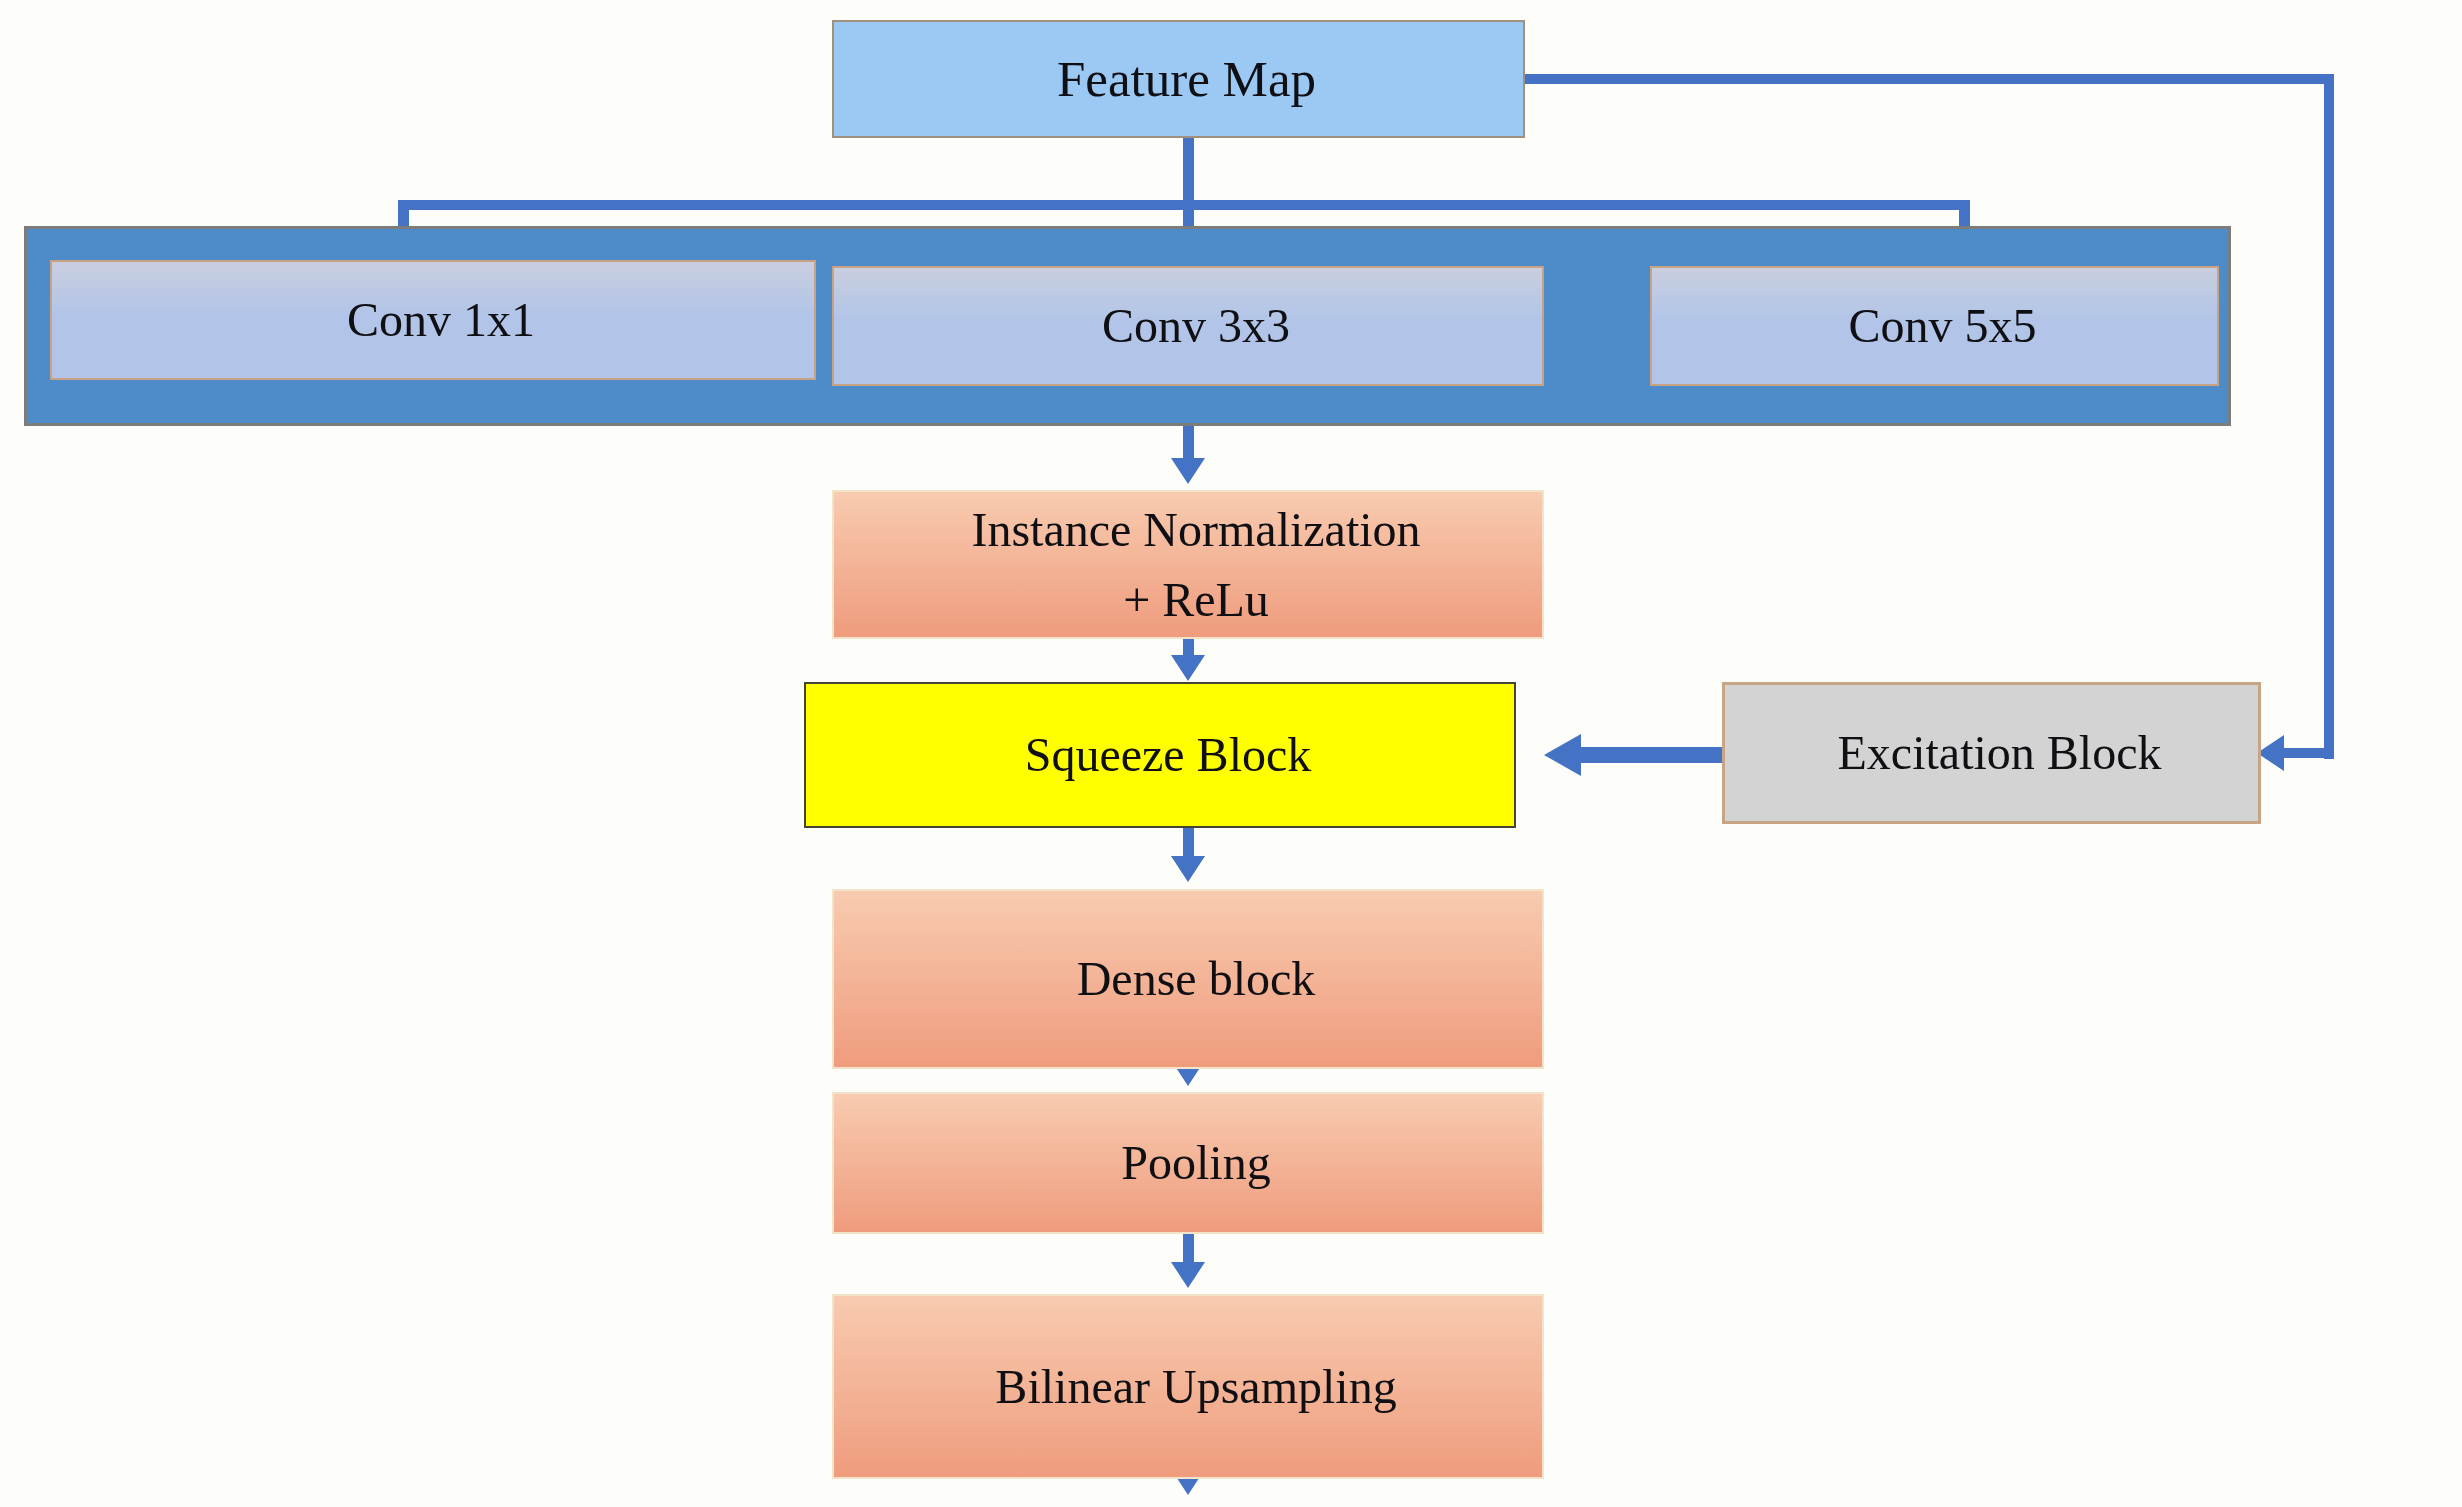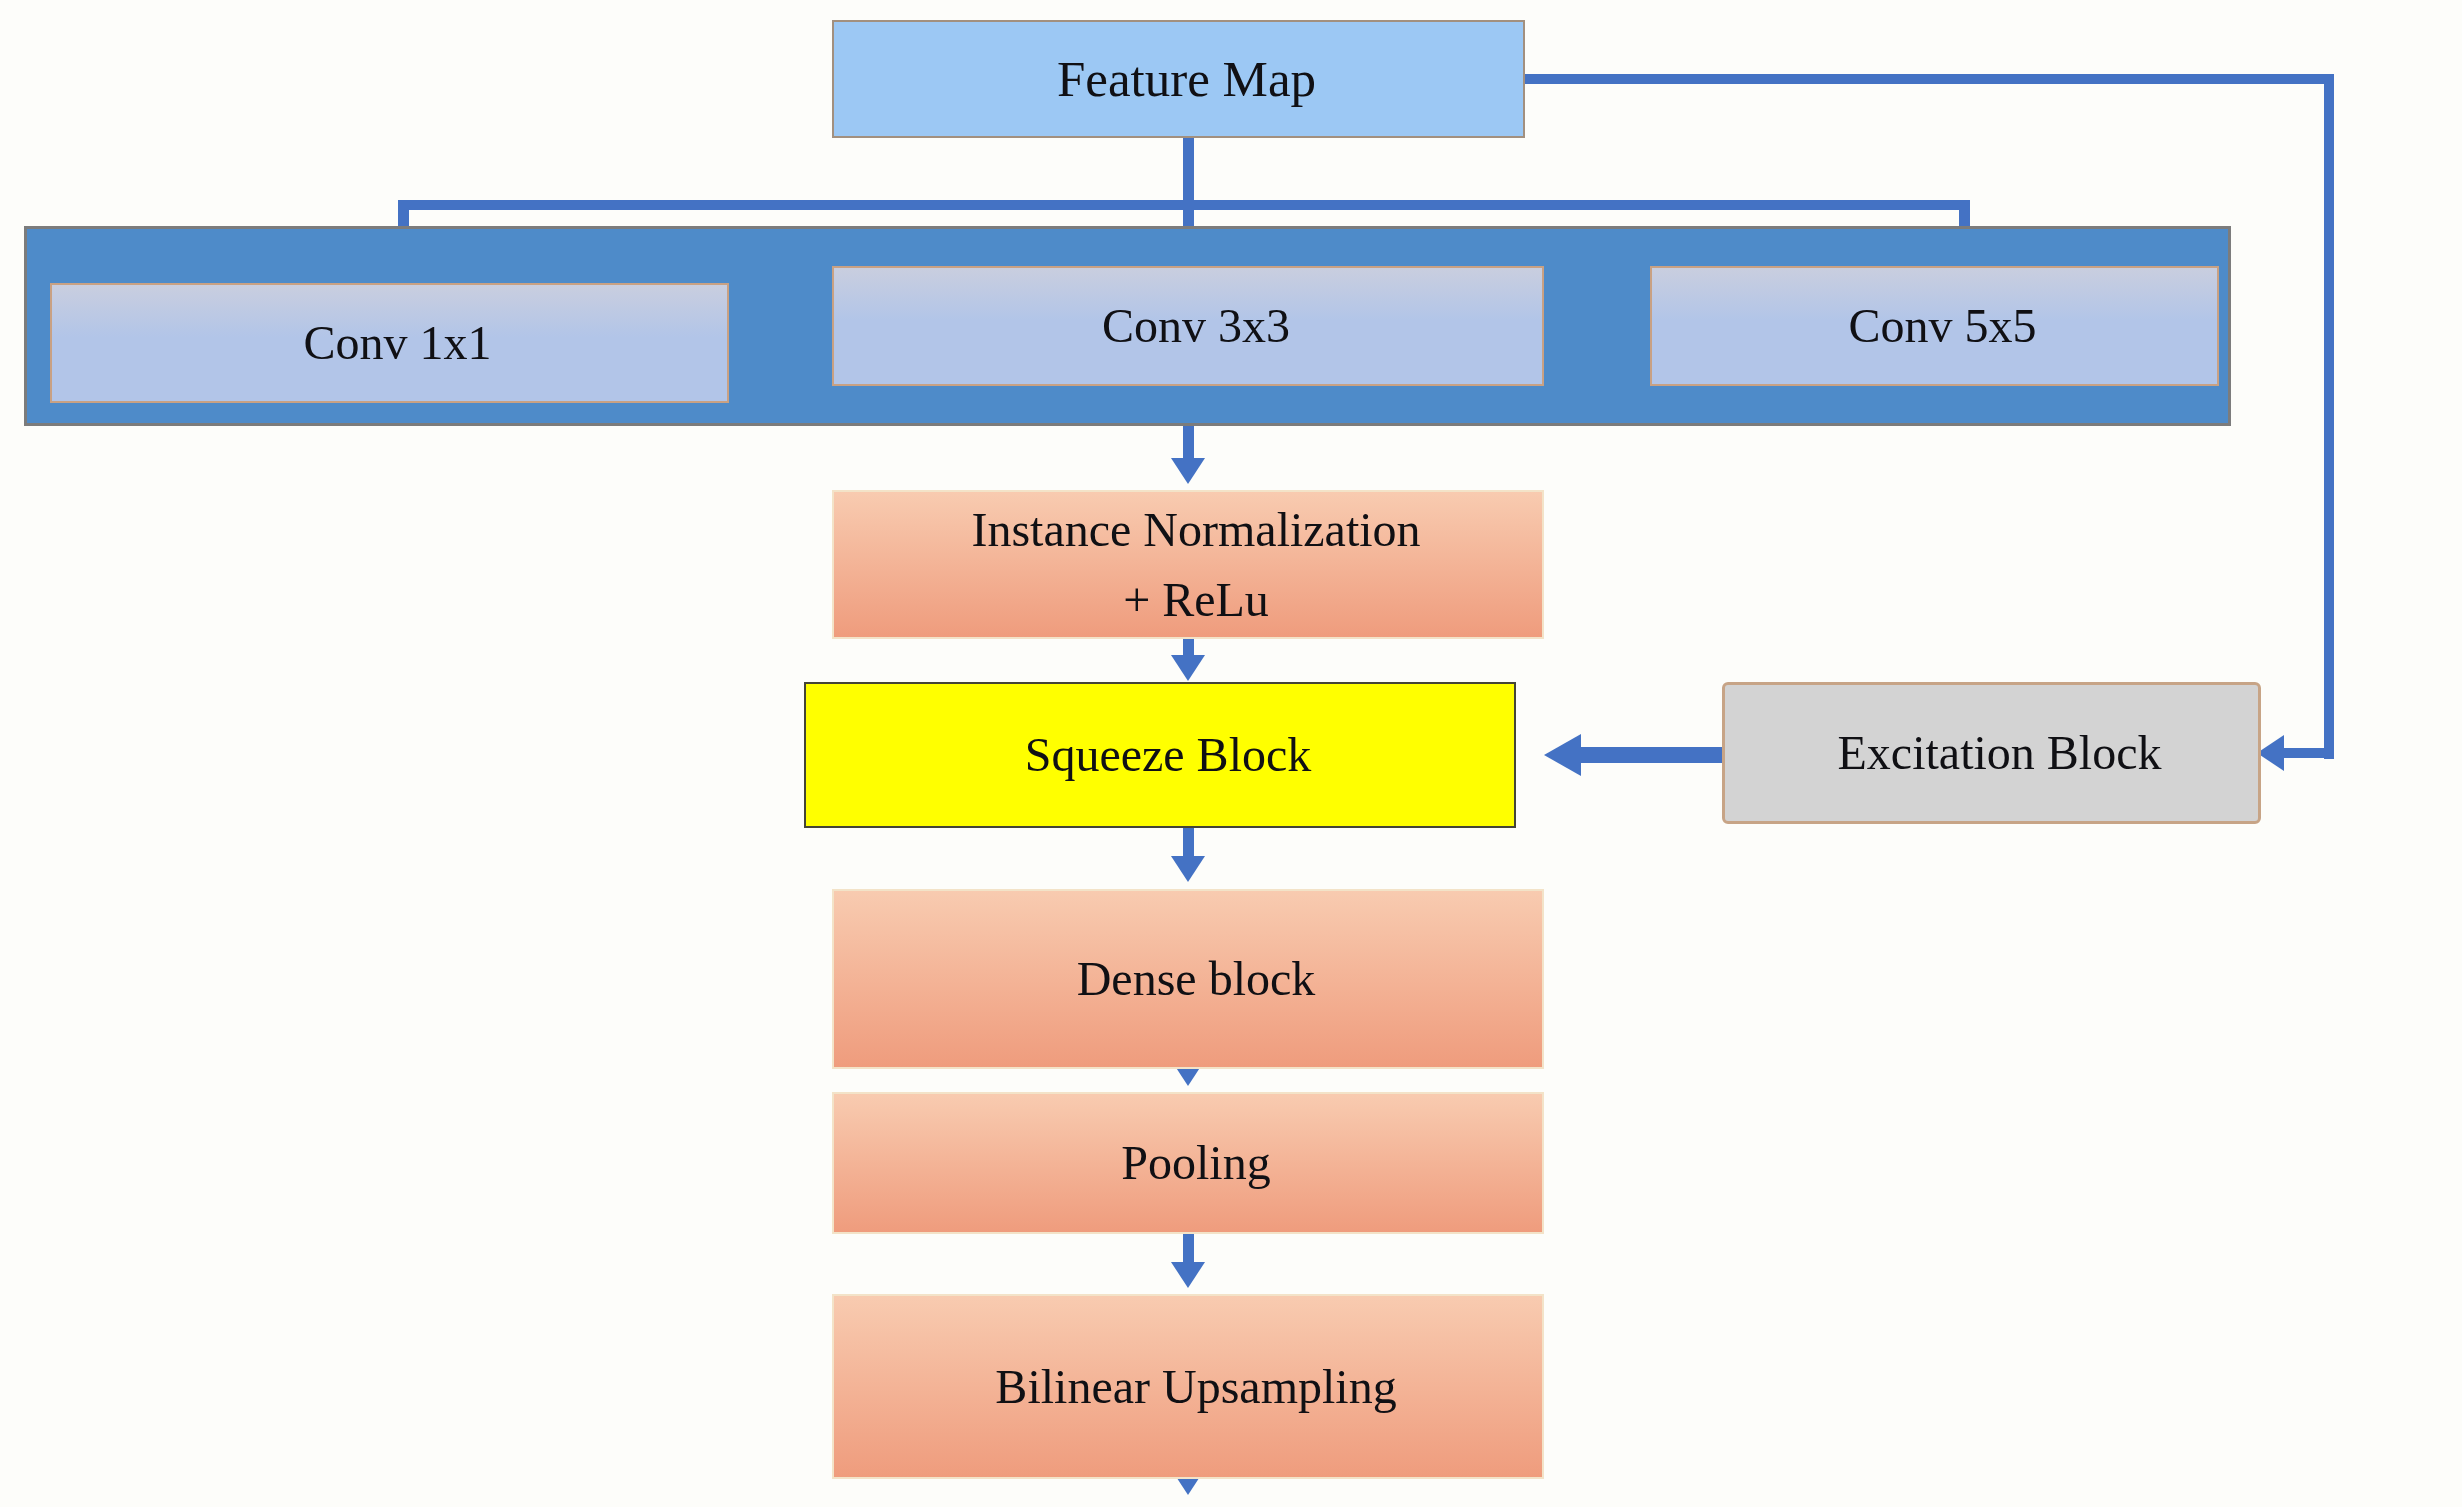--- a/index.html
+++ b/index.html
@@ -105,40 +105,40 @@
 
   <div class="bar" style="left:1183px;top:1434px;width:11.2px;height:37px;"></div>
   <div class="tri-down" style="left:1171px;top:1469px;"></div>
 
   <div class="node feature" style="left:832px;top:20px;width:693px;height:118px;">
     <span class="lbl">Feature Map</span>
   </div>
 
   <div class="container-band" style="left:24px;top:226px;width:2207px;height:200px;"></div>
 
-  <div class="node conv" style="left:50px;top:283px;width:679px;height:120px;">
+  <div class="node conv" style="left:50px;top:260px;width:766px;height:120px;">
     <span class="lbl">Conv 1x1</span>
   </div>
   <div class="node conv" style="left:832px;top:266px;width:712px;height:120px;">
     <span class="lbl">Conv 3x3</span>
   </div>
   <div class="node conv" style="left:1650px;top:266px;width:569px;height:120px;">
     <span class="lbl">Conv 5x5</span>
   </div>
 
   <div class="node orange" style="left:832px;top:484px;width:712px;height:149px;flex-direction:column;line-height:70px;">
     <span class="lbl">Instance Normalization</span>
     <span class="lbl">+ ReLu</span>
   </div>
 
   <div class="node squeeze" style="left:804px;top:682px;width:712px;height:146px;">
     <span class="lbl">Squeeze Block</span>
   </div>
 
-  <div class="node excitation" style="left:1722px;top:682px;width:539px;height:142px;border-radius:6px;">
+  <div class="node excitation" style="left:1722px;top:682px;width:539px;height:142px;">
     <span class="lbl">Excitation Block</span>
   </div>
 
   <div class="node orange" style="left:832px;top:883px;width:712px;height:180px;">
     <span class="lbl">Dense block</span>
   </div>
 
   <div class="node orange" style="left:832px;top:1086px;width:712px;height:142px;flex-direction:column;line-height:70px;">
     <span class="lbl">Pooling</span>
   </div>

